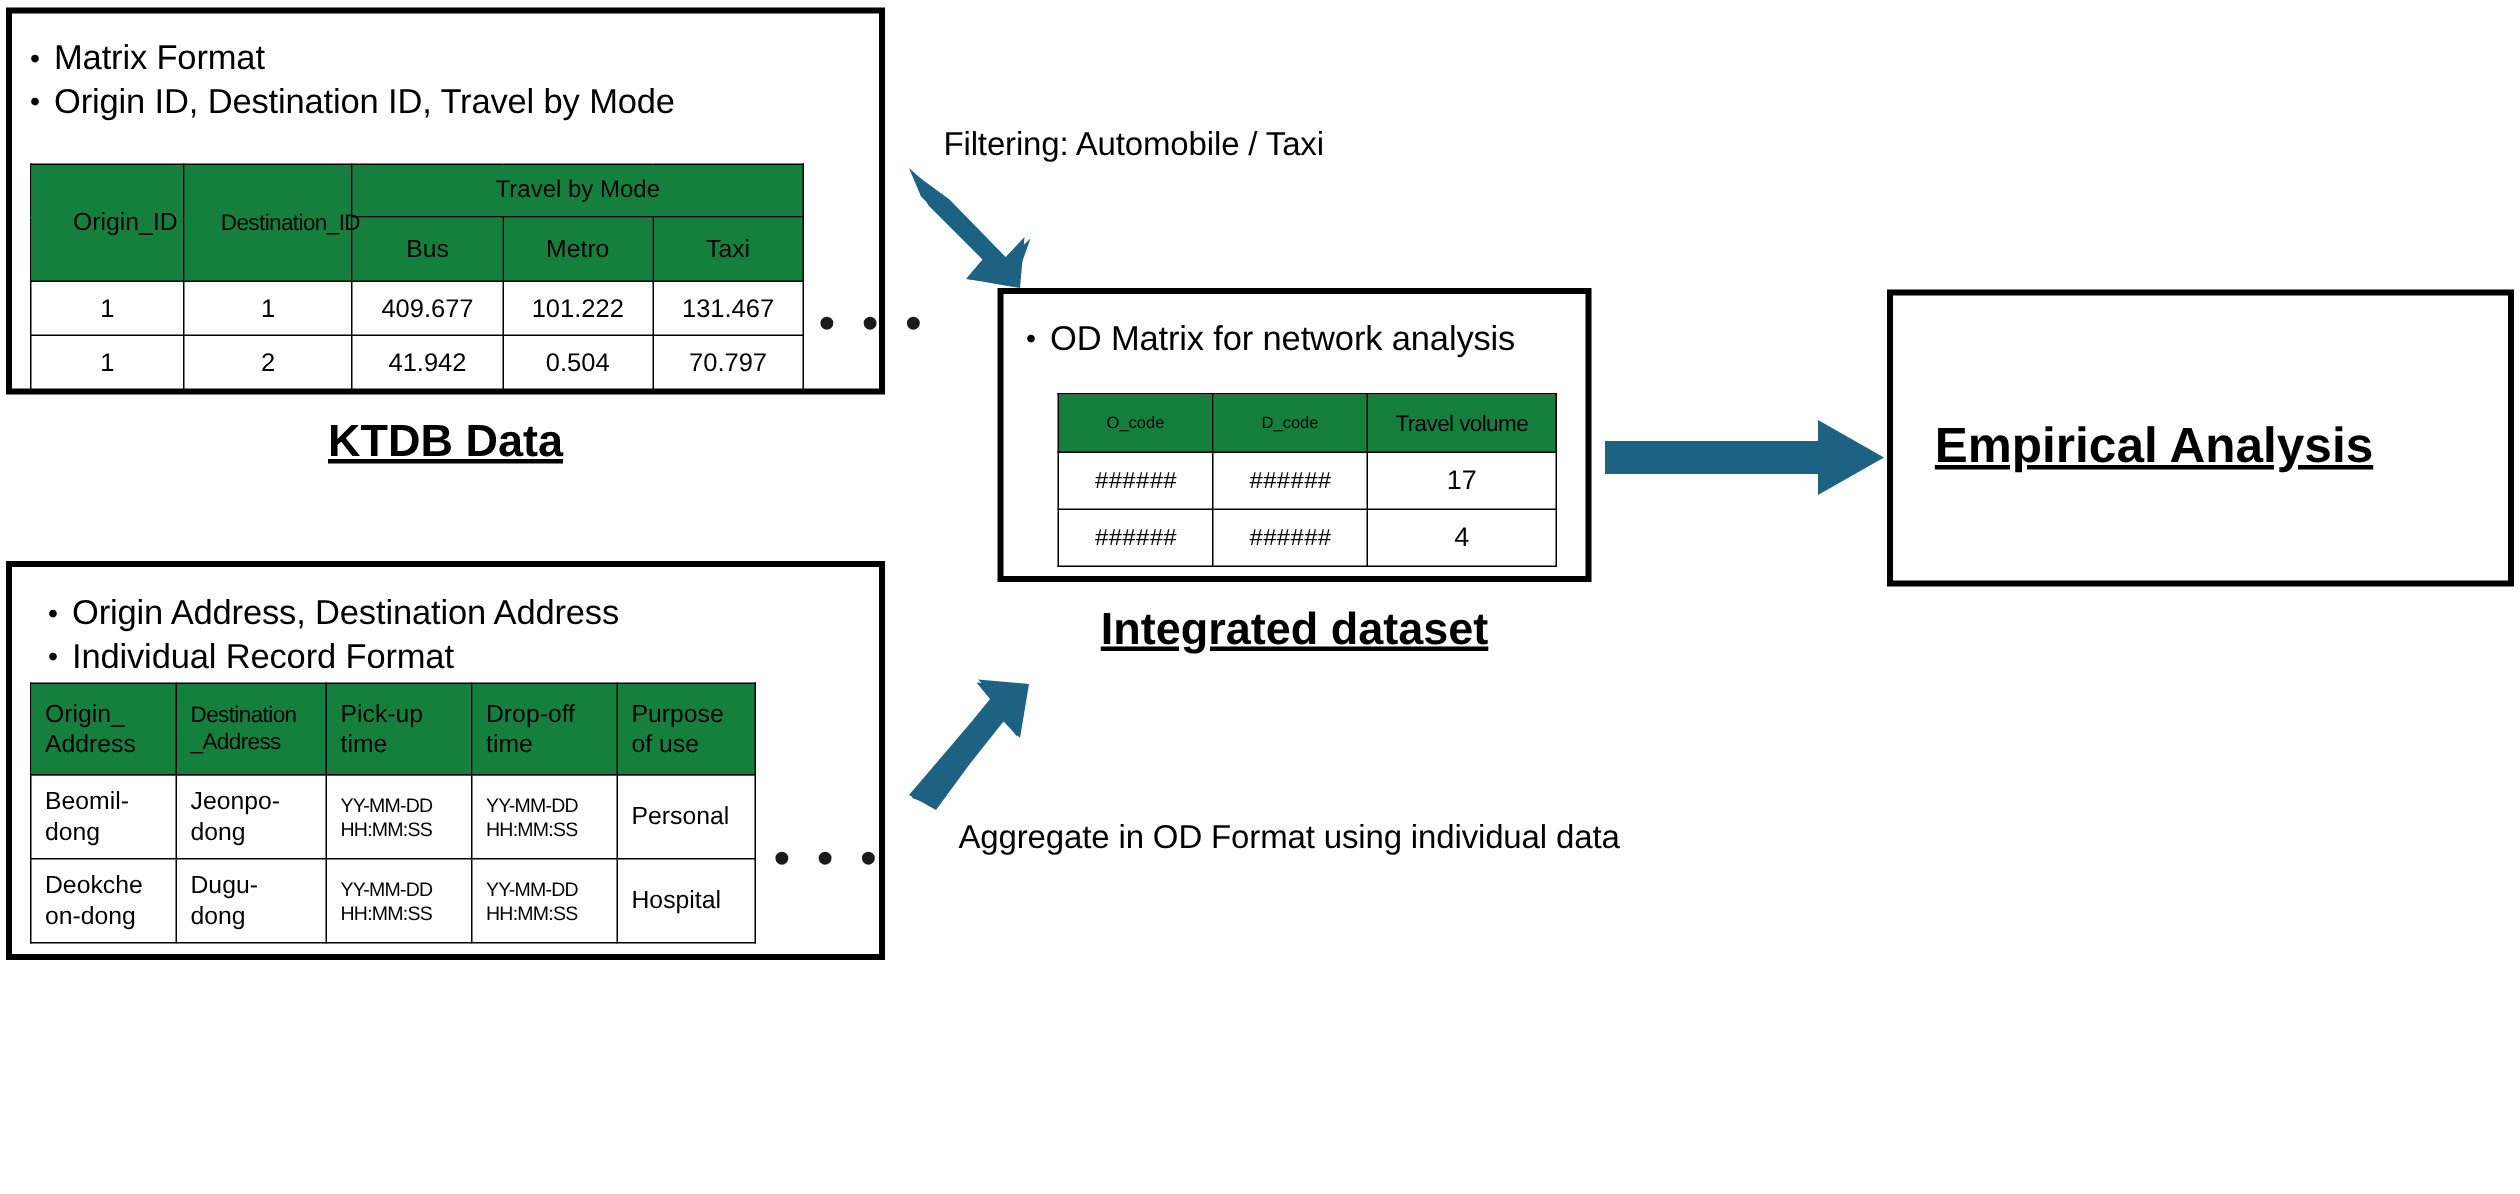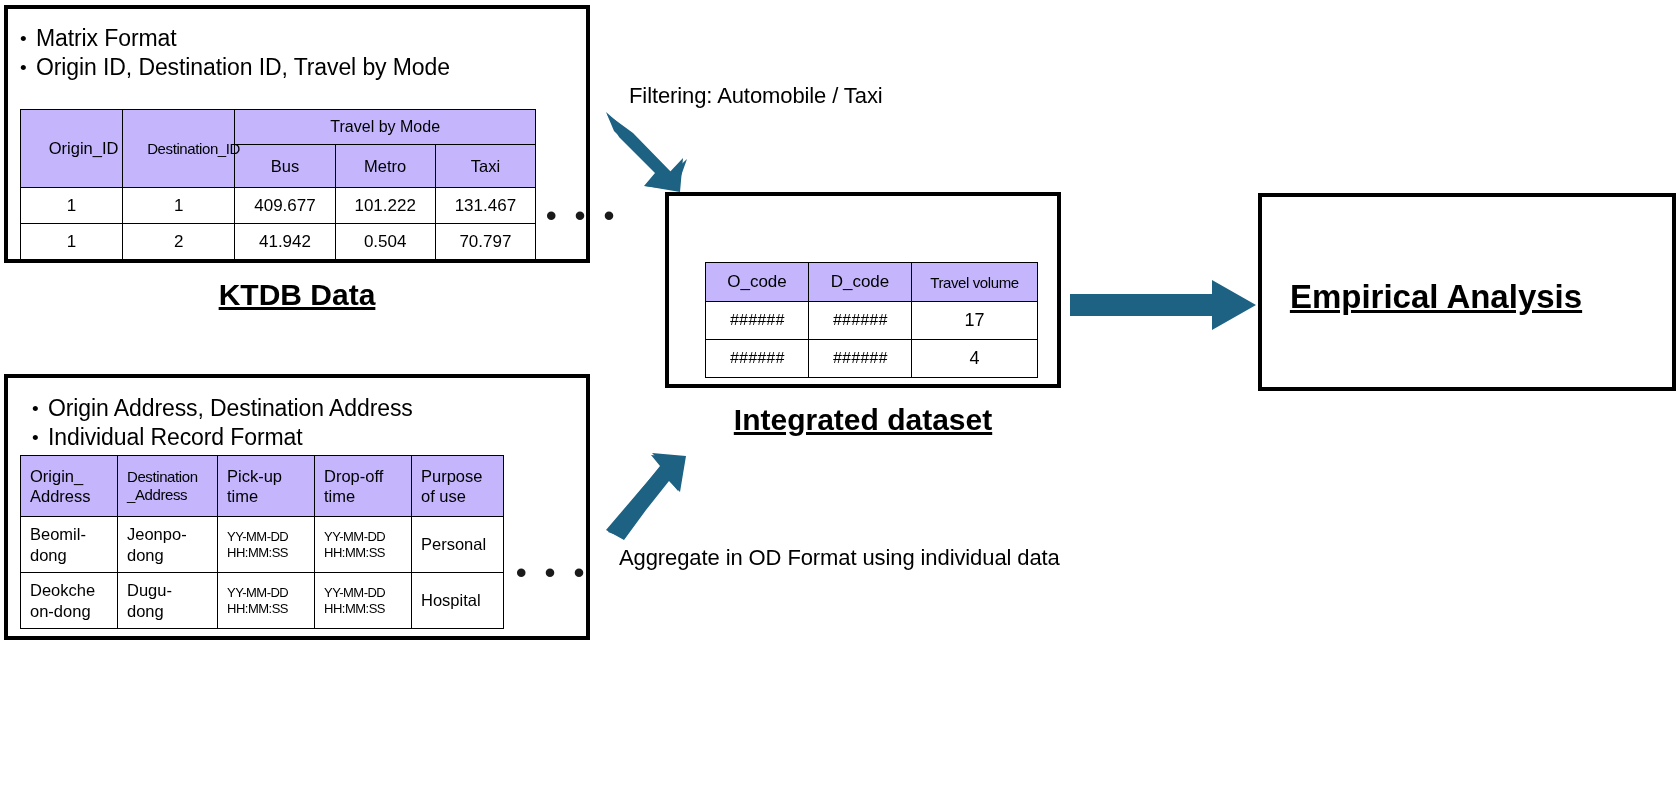--- a/index.html
+++ b/index.html
@@ -57,21 +57,21 @@
   table.grid th,
   table.grid td {
     border: 1.6px solid #000000;
     text-align: center;
     vertical-align: middle;
     font-weight: normal;
     padding: 0;
     color: #000;
   }
   table.grid th {
-    background: #c4b5fd;
+    background: #15803d;
   }
 
   
   #ktdb-table {
     left: 20px;
     top: 109px;
     width: 516px;
     font-size: 17px;
   }
   #ktdb-table th.grp { height: 34px; font-size: 16px; }
@@ -115,21 +115,21 @@
   #std-table .c4 { width: 97px; }
   #std-table .c5 { width: 92px; }
 
   
   #od-table {
     left: 705px;
     top: 262px;
     width: 332px;
     font-size: 17px;
   }
-  #od-table th { height: 38px; font-size: 17px; }
+  #od-table th { height: 38px; font-size: 11px; }
   #od-table th.small { font-size: 15px; letter-spacing: -0.4px; }
   #od-table td { height: 37px; font-size: 18px; }
   #od-table td.hashes {
     font-family: "Liberation Mono", monospace;
     font-size: 16px;
     letter-spacing: -0.5px;
   }
   #od-table .o1 { width: 103px; }
   #od-table .o2 { width: 103px; }
   #od-table .o3 { width: 126px; }
@@ -270,20 +270,23 @@
       </tr>
     </tbody>
   </table>
 
   <div class="ellipsis" style="left:516px; top:558px;">• • •</div>
 
 
   <div class="panel" style="left:665px; top:192px; width:396px; height:196px;">
   </div>
 
+  <div class="bullets" style="left:684px; top:211px; width:370px;">
+    <span class="bullet-line">OD Matrix for network analysis</span>
+  </div>
 
   <table class="grid" id="od-table">
     <colgroup>
         <col class="o1">
         <col class="o2">
         <col class="o3">
       </colgroup>
     <thead>
       <tr>
         <th>O_code</th>
@@ -306,21 +309,21 @@
   </table>
 
   <div class="caption" style="left:665px; top:400px; width:396px;">Integrated dataset</div>
 
   <div class="panel" style="left:1258px; top:193px; width:418px; height:198px;">
   </div>
   <div class="caption" style="left:1258px; top:276px; width:356px; font-size:33px;">Empirical Analysis</div>
 
   <div class="edge-label" style="left:629px; top:83px;">Filtering: Automobile / Taxi</div>
 
-  <div class="edge-label" style="left:619px; top:545px;">Aggregate in OD Format using individual data</div>
+  <div class="edge-label" style="left:639px; top:545px;">Aggregate in OD Format using individual data</div>
 
   <svg class="arrows" viewBox="0 0 1680 796">
 
     <g>
       <polygon fill="#1d6183" points="607,114 633,133 672,173 687,159 676,190 644,186 655,173 619,137"></polygon>
       <polygon fill="#1d6183" points="606,112 624,128 667,175 683,158 680,192 645,186 657,174 614,131"></polygon>
     </g>
 
     <g>
       <polygon fill="#1d6183" points="608,532 639,492 660,466 651,455 684,458 678,491 668,479 645,508 625,538"></polygon>

